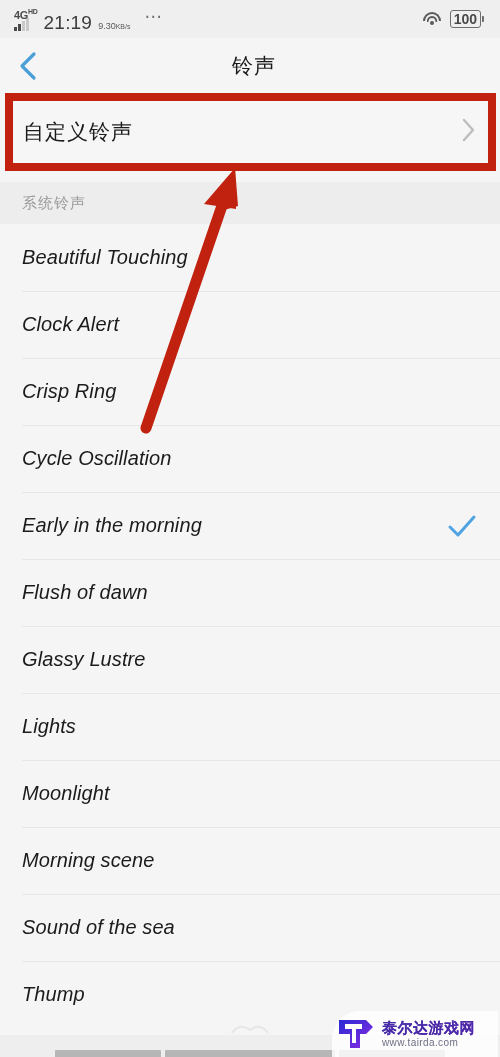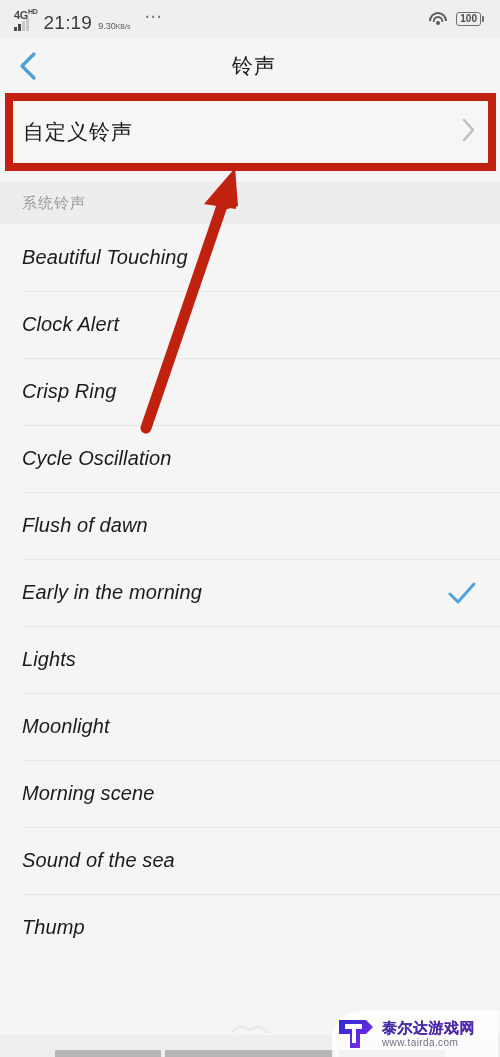--- a/index.html
+++ b/index.html
@@ -66,21 +66,21 @@
   .wifi-icon .w2 { width: 11px; height: 6px; top: 4px; }
   .wifi-icon .w3 {
     width: 4px; height: 4px; top: 9px; border-radius: 50%;
     background: #5a5a5a; border: none;
   }
   .battery {
     display: flex; align-items: center;
   }
   .battery .body {
     border: 1.6px solid #6e6e6e; border-radius: 3px;
-    padding: 1px 3px; font-size: 10px; color: #4a4a4a;
+    padding: 1px 3px; font-size: 14px; color: #4a4a4a;
     line-height: 1; font-weight: 600;
   }
   .battery .cap {
     width: 2px; height: 6px; background: #6e6e6e;
     border-radius: 0 1px 1px 0; margin-left: 1px;
   }
 
   
   .nav-header {
     position: absolute;
@@ -316,32 +316,35 @@
 
     <div class="list-item">
       <span class="name">Crisp Ring</span>
     </div>
 
     <div class="list-item">
       <span class="name">Cycle Oscillation</span>
     </div>
 
     <div class="list-item">
-      <span class="name">Flush of dawn</span>
-    </div>
-
-    <div class="list-item">
       <span class="name">Early in the morning</span>
       <span class="check">
         <svg width="32" height="26" viewBox="0 0 32 26">
           <polyline points="4,14 12,22 28,4" fill="none" stroke="#4ea3e0" stroke-width="3" stroke-linecap="round" stroke-linejoin="round"></polyline>
         </svg>
       </span>
     </div>
 
+    <div class="list-item">
+      <span class="name">Flush of dawn</span>
+    </div>
+
+    <div class="list-item">
+      <span class="name">Glassy Lustre</span>
+    </div>
 
     <div class="list-item">
       <span class="name">Lights</span>
     </div>
 
     <div class="list-item">
       <span class="name">Moonlight</span>
     </div>
 
     <div class="list-item">

